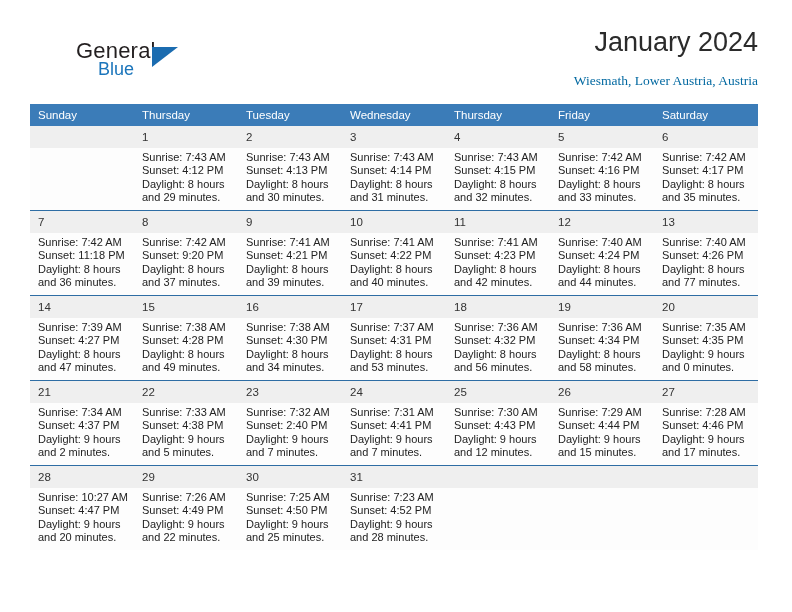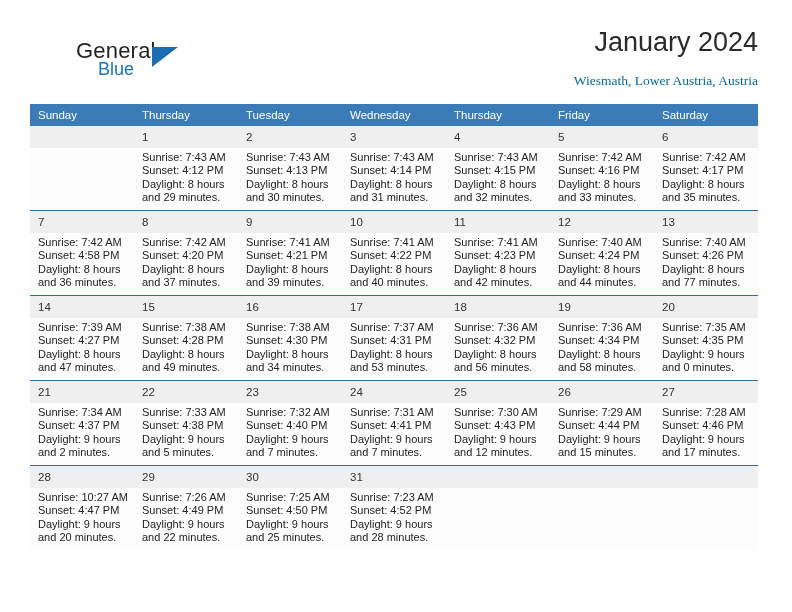--- a/index.html
+++ b/index.html
@@ -250,32 +250,32 @@
               </div>
             </div>
           </td>
         </tr>
         <tr class="week-row">
           <td>
             <div class="cell">
               <div class="daynum">7</div>
               <div class="info">
                 <div>Sunrise: 7:42 AM</div>
-                <div>Sunset: 4:58 PM</div>
+                <div>Sunset: 11:18 PM</div>
                 <div>Daylight: 8 hours</div>
                 <div>and 36 minutes.</div>
               </div>
             </div>
           </td>
           <td>
             <div class="cell">
               <div class="daynum">8</div>
               <div class="info">
                 <div>Sunrise: 7:42 AM</div>
-                <div>Sunset: 4:20 PM</div>
+                <div>Sunset: 9:20 PM</div>
                 <div>Daylight: 8 hours</div>
                 <div>and 37 minutes.</div>
               </div>
             </div>
           </td>
           <td>
             <div class="cell">
               <div class="daynum">9</div>
               <div class="info">
                 <div>Sunrise: 7:41 AM</div>
@@ -430,21 +430,21 @@
                 <div>Daylight: 9 hours</div>
                 <div>and 5 minutes.</div>
               </div>
             </div>
           </td>
           <td>
             <div class="cell">
               <div class="daynum">23</div>
               <div class="info">
                 <div>Sunrise: 7:32 AM</div>
-                <div>Sunset: 4:40 PM</div>
+                <div>Sunset: 2:40 PM</div>
                 <div>Daylight: 9 hours</div>
                 <div>and 7 minutes.</div>
               </div>
             </div>
           </td>
           <td>
             <div class="cell">
               <div class="daynum">24</div>
               <div class="info">
                 <div>Sunrise: 7:31 AM</div>

